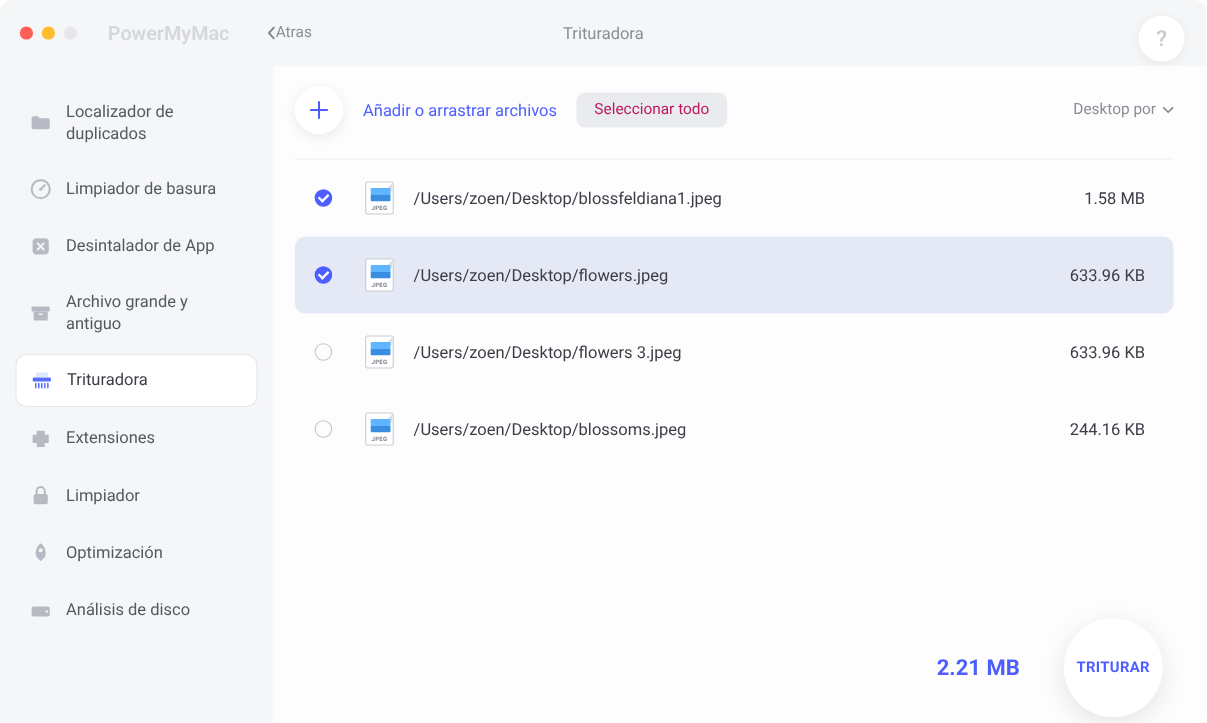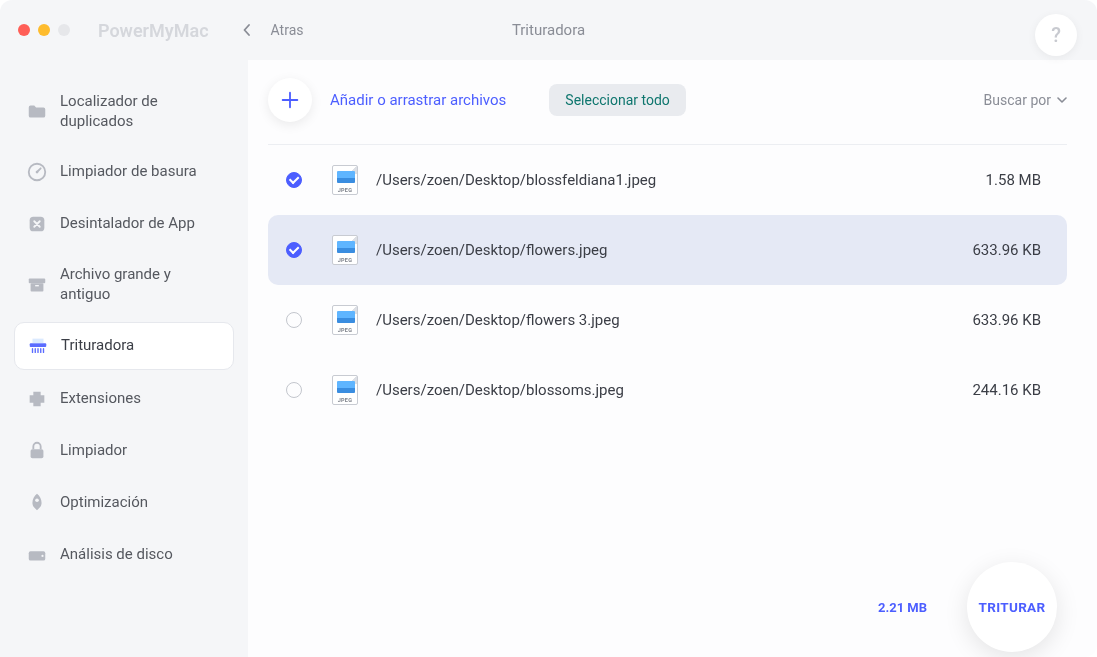--- a/index.html
+++ b/index.html
@@ -37,21 +37,21 @@
 .tl-green { background: #e6e7ea; }
 .app-title {
   margin-left: 28px;
   font-size: 18px;
   font-weight: 600;
   color: #d5d7dc;
 }
 .back-btn {
   display: flex;
   align-items: center;
-  gap: 20px;
+  gap: 0;
   margin-left: 34px;
   color: #8a8d96;
   font-size: 14px;
   cursor: pointer;
 }
 .back-btn svg { width: 8px; height: 12px; }
 .page-title {
   position: absolute;
   left: 50%;
   transform: translateX(-50%);
@@ -138,26 +138,25 @@
   justify-content: center;
   color: #4c5eff;
   cursor: pointer;
 }
 .add-label {
   color: #4c5eff;
   font-size: 15px;
 }
 .select-all-btn {
   background: #e9ebef;
-  color: #0f766e;
+  color: #be185d;
   padding: 8px 16px;
   border-radius: 8px;
   font-size: 14px;
   cursor: pointer;
-  margin-left: 25px;
 }
 .spacer { flex: 1; }
 .search-by {
   display: flex;
   align-items: center;
   gap: 6px;
   color: #8a8d96;
   font-size: 14px;
   cursor: pointer;
 }
@@ -244,21 +243,21 @@
 .footer {
   height: 100px;
   display: flex;
   align-items: center;
   justify-content: flex-end;
   gap: 40px;
   padding-right: 10px;
 }
 .total-size {
   color: #4c5eff;
-  font-size: 13px;
+  font-size: 20px;
   font-weight: 700;
 }
 .shred-btn {
   width: 90px;
   height: 90px;
   border-radius: 50%;
   background: #fff;
   box-shadow: 0 6px 24px rgba(0,0,0,0.10);
   display: flex;
   align-items: center;
@@ -401,21 +400,21 @@
       <div class="toolbar">
         <div class="add-btn">
           <svg width="22" height="22" viewBox="0 0 24 24">
               <path d="M12 4v16M4 12h16" stroke="#4c5eff" stroke-width="2" stroke-linecap="round"></path>
             </svg>
         </div>
         <span class="add-label">Añadir o arrastrar archivos</span>
         <span class="select-all-btn">Seleccionar todo</span>
         <span class="spacer"></span>
         <div class="search-by">
-          <span>Buscar por</span>
+          <span>Desktop por</span>
           <svg width="10" height="7" viewBox="0 0 10 7">
               <path d="M1 1l4 4 4-4" stroke="#8a8d96" stroke-width="1.6" fill="none" stroke-linecap="round" stroke-linejoin="round"></path>
             </svg>
         </div>
       </div>
 
       <div class="file-list" id="file-list">
           <div class="file-row">
     <div class="file-check checked"></div>
     <div class="file-icon">

